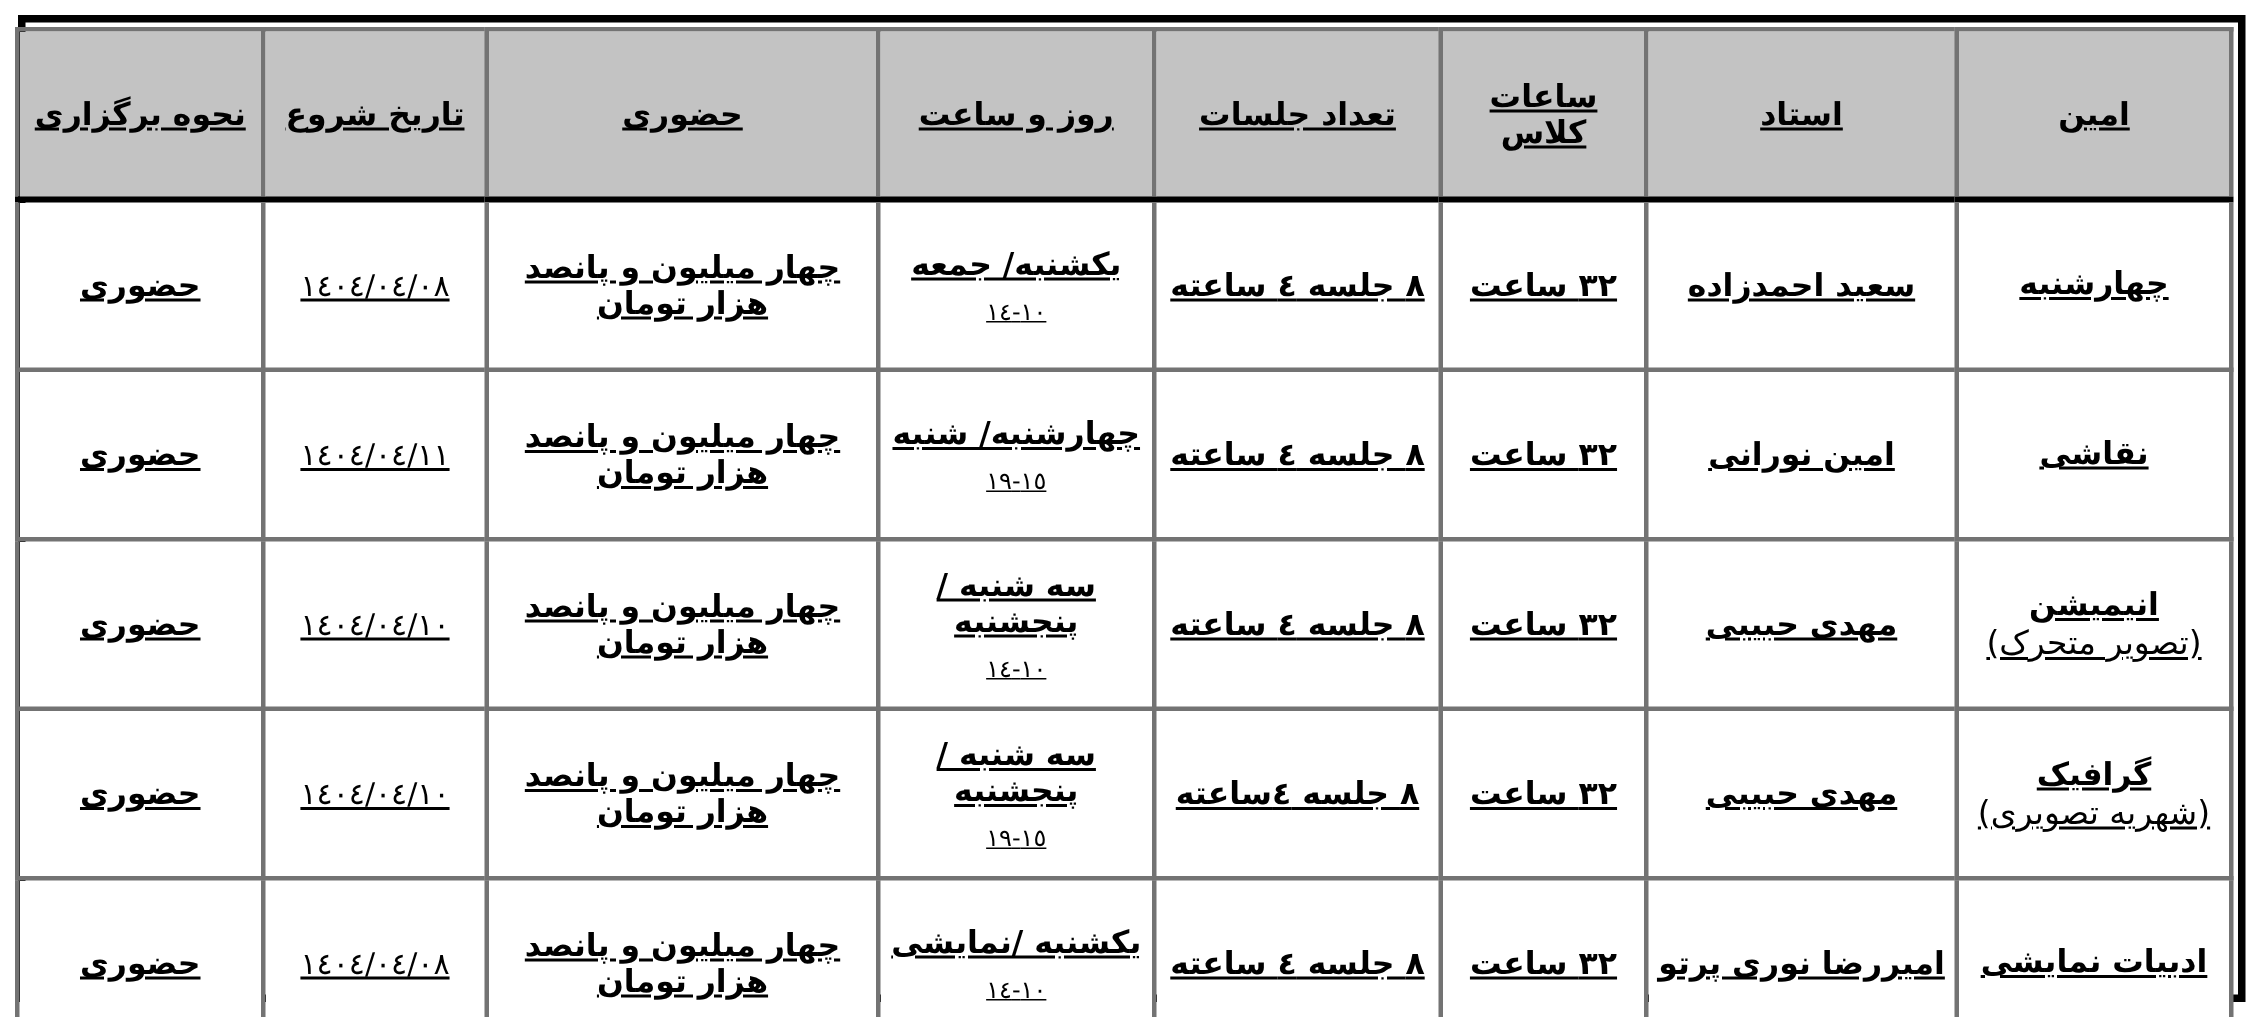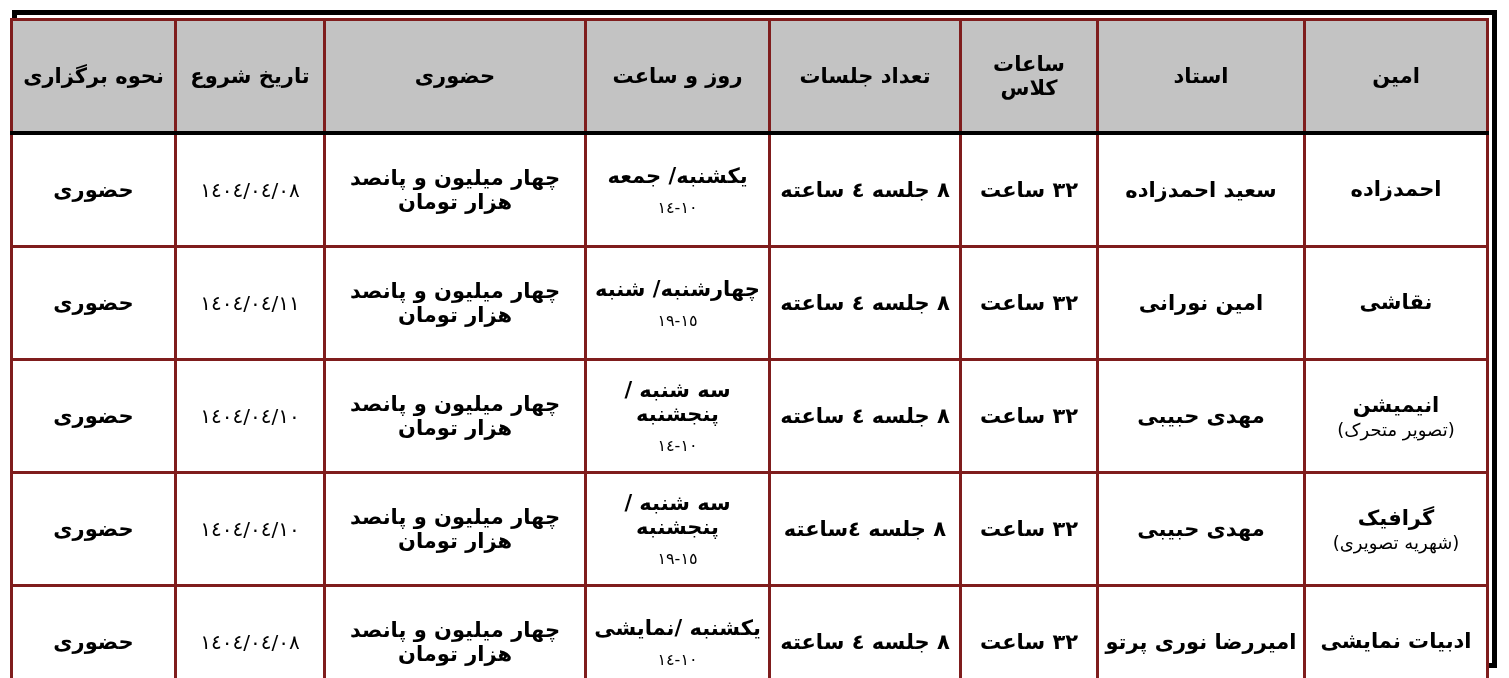--- a/index.html
+++ b/index.html
@@ -22,44 +22,45 @@
     padding: 3px;
   }
   table.course-table {
     border-collapse: collapse;
     table-layout: fixed;
     width: 100%;
     height: 100%;
   }
   .course-table th,
   .course-table td {
-    border: 3px solid #7f1d1d;
+    border: 3px solid #737373;
     text-align: center;
     vertical-align: middle;
     padding: 2px 6px;
     white-space: pre-line;
     overflow: hidden;
+    text-decoration: underline;
   }
   .course-table thead th {
     background: #c3c3c3;
     font-weight: bold;
     font-size: 21px;
     height: 106px;
     border-bottom: 4px solid #000;
   }
   .course-table tbody td {
     font-weight: bold;
     font-size: 21px;
     height: 106px;
     background: #ffffff;
   }
   .title-note {
     display: block;
     font-weight: 400;
-    font-size: 18px;
+    font-size: 22px;
     margin-top: 2px;
   }
   .days-line {
     display: block;
     margin-bottom: 10px;
   }
   .num-ltr {
     direction: ltr;
     unicode-bidi: isolate;
     font-weight: 400;
@@ -96,21 +97,21 @@
 کلاس</th>
           <th>تعداد جلسات</th>
           <th>روز و ساعت</th>
           <th>حضوری</th>
           <th>تاریخ شروع</th>
           <th>نحوه برگزاری</th>
         </tr>
       </thead>
       <tbody>
         <tr>
-          <td><span>احمدزاده</span><span class="title-note"></span></td>
+          <td><span>چهارشنبه</span><span class="title-note"></span></td>
           <td>سعید احمدزاده</td>
           <td>٣٢ ساعت</td>
           <td>٨ جلسه ٤ ساعته</td>
           <td><span class="days-line">یکشنبه/ جمعه</span><span class="time-line num-ltr">١٠-١٤</span></td>
           <td>چهار میلیون و پانصد
 هزار تومان</td>
           <td class="date-cell"><span class="num-ltr">١٤٠٤/٠٤/٠٨</span></td>
           <td>حضوری</td>
         </tr>
         <tr>

